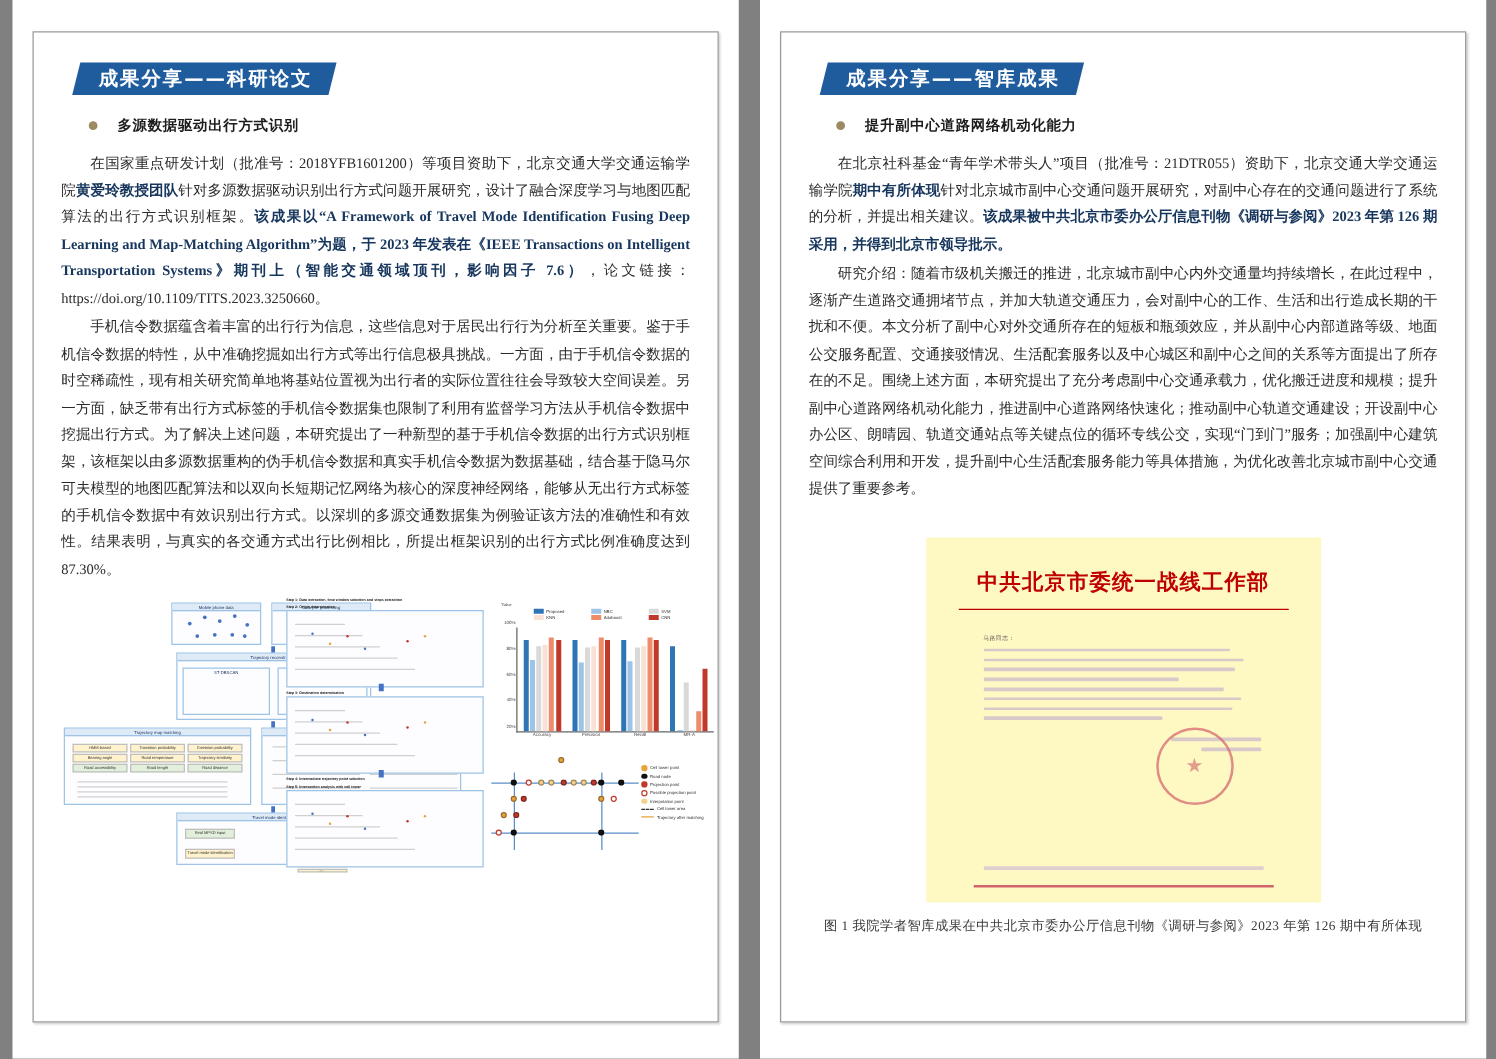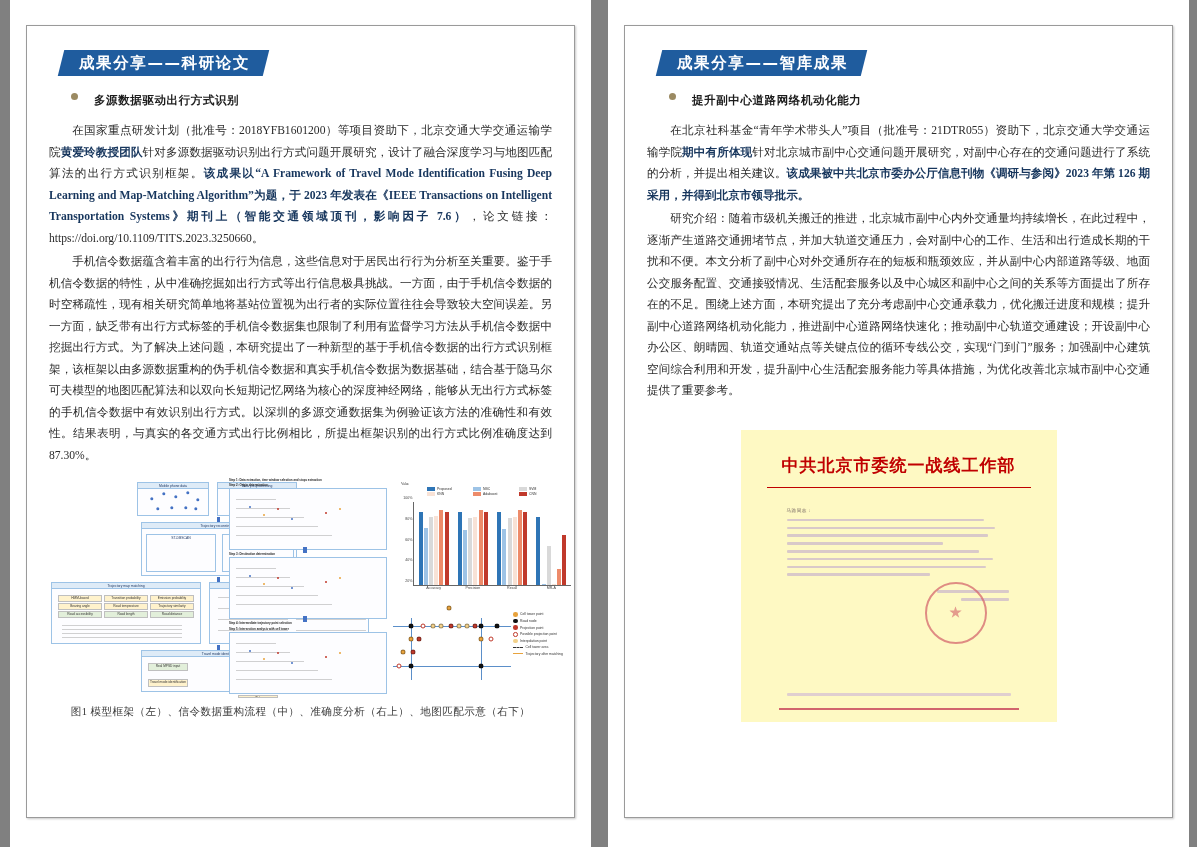--- a/index.html
+++ b/index.html
@@ -67,21 +67,21 @@
     transform: skewX(-14deg);
   }
   .banner > span {
     display: inline-block;
     transform: skewX(14deg);
   }
 
   
   .bullet-row {
     display: flex;
-    align-items: flex-start;
+    align-items: center;
     margin: 16px 0 12px 22px;
   }
   .bullet-dot {
     width: 7px; height: 7px;
     border-radius: 50%;
     background: #9b8a62;
     margin-right: 16px;
     flex: 0 0 auto;
   }
   .bullet-label {
@@ -689,21 +689,20 @@
                   <div class="scatter-dot" style="left: 48px; top: 20px; background: rgb(192, 57, 43);"></div>
                   <div class="scatter-dot" style="left: 62px; top: 30px; background: rgb(68, 114, 196);"></div>
                   <div class="scatter-dot" style="left: 96px; top: 24px; background: rgb(192, 57, 43);"></div>
                   <div class="scatter-dot" style="left: 110px; top: 20px; background: rgb(232, 163, 61);"></div>
                 </div>
                 <div class="arrow-v" style="left: 76px; top: 69px; width: 4px; height: 6px;"></div>
                 <div class="arrow-v" style="left: 76px; top: 138px; width: 4px; height: 6px;"></div>
               </div>
 
           </div>
-          <div class="fig-caption">图1 模型框架（左）、信令数据重构流程（中）、准确度分析（右上）、地图匹配示意（右下）</div>
         </div>
 
       </div>
     </div>
   </div>
 
   <div class="page page-right">
     <div class="page-frame">
       <div class="page-inner">
 
@@ -736,19 +735,20 @@
                 <div class="letter-line" style="width: 64%;"></div>
               </div>
             <div class="letter-sign" id="letterSign">
                 <div class="letter-signline" style="width: 72px;"></div>
                 <div class="letter-signline" style="width: 48px;"></div>
               </div>
             <div class="seal"></div>
             <div class="letter-foot"></div>
             <div class="letter-bottomrule"></div>
           </div>
+          <div class="fig-caption">图 1  我院学者智库成果在中共北京市委办公厅信息刊物《调研与参阅》2023 年第 126 期中有所体现</div>
         </div>
 
       </div>
     </div>
   </div>
 
 </div>
 
 </body></html>

